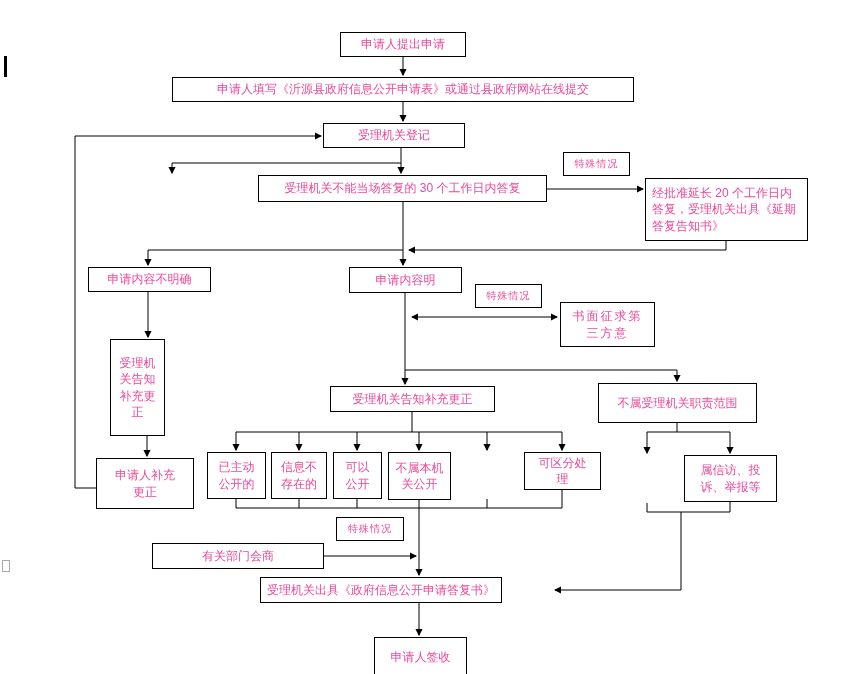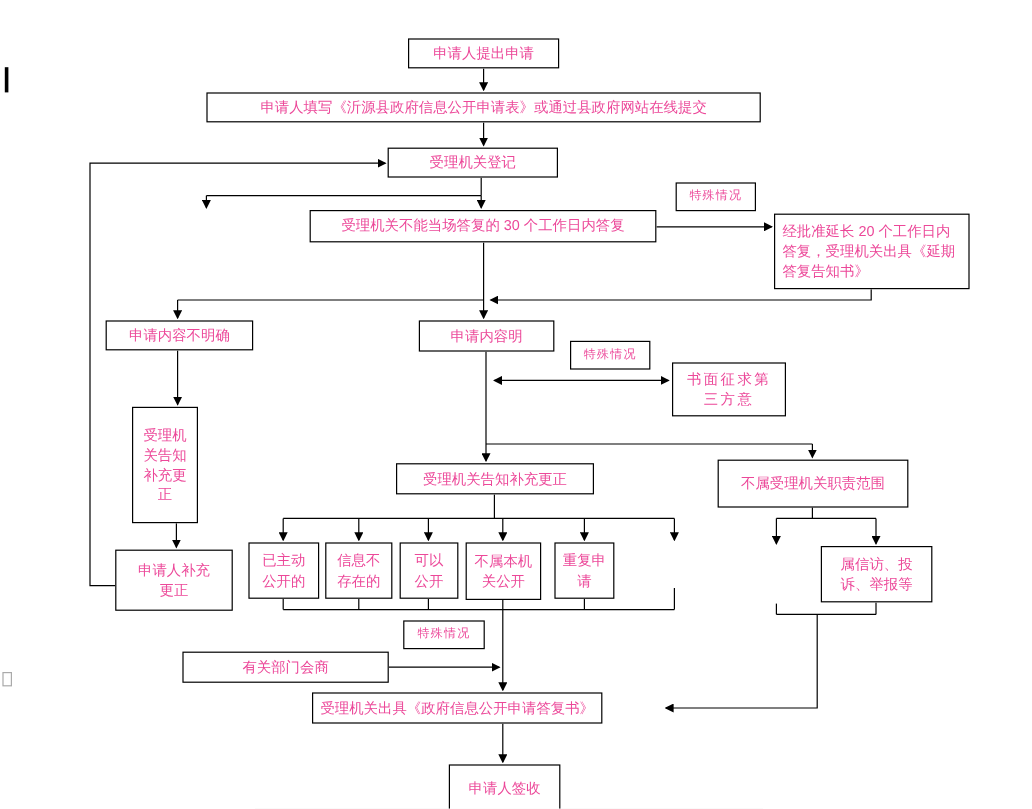--- a/index.html
+++ b/index.html
@@ -129,22 +129,22 @@
   <div class="node" style="left:96px;top:458px;width:98px;height:51px;padding:2px 16px">申请人补充更正</div>
 
   <div class="node" style="left:207px;top:452px;width:59px;height:47px">已主动公开的</div>
 
   <div class="node" style="left:271px;top:452px;width:56px;height:47px">信息不存在的</div>
 
   <div class="node" style="left:333px;top:452px;width:49px;height:47px">可以公开</div>
 
   <div class="node" style="left:388px;top:452px;width:63px;height:48px">不属本机关公开</div>
 
-  <div class="node" style="left:462px;top:452px;width:50px;height:47px">重复申请</div>
 
+  <div class="node" style="left:524px;top:452px;width:77px;height:38px;padding:2px 9px">可区分处理</div>
 
 
   <div class="node" style="left:684px;top:455px;width:93px;height:47px">属信访、投诉、举报等</div>
 
   <div class="node small" style="left:336px;top:517px;width:68px;height:24px">特殊情况</div>
 
   <div class="node" style="left:152px;top:543px;width:172px;height:26px">有关部门会商</div>
 
   <div class="node" style="left:260px;top:577px;width:242px;height:26px">受理机关出具《政府信息公开申请答复书》</div>
 

